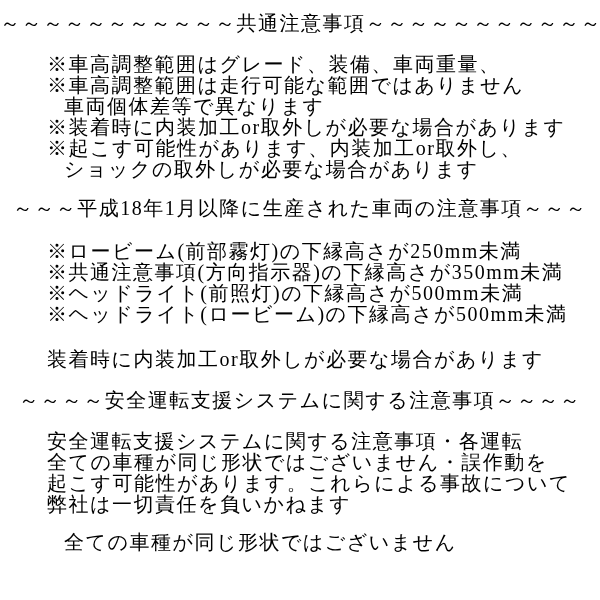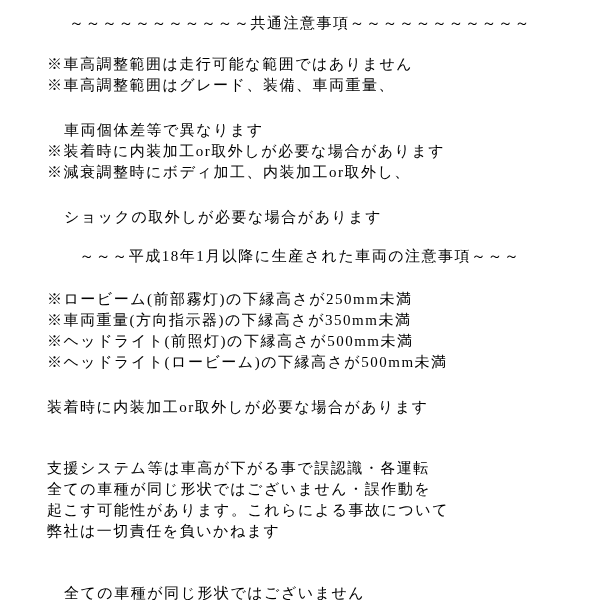--- a/index.html
+++ b/index.html
@@ -12,74 +12,74 @@
     background: #ffffff;
     overflow: hidden;
   }
   .doc {
     width: 600px;
     height: 600px;
     box-sizing: border-box;
     padding-top: 13px;
     color: #000000;
     font-family: "Liberation Serif", "DejaVu Serif", serif;
-    font-size: 15px;
+    font-size: 20px;
     line-height: 21px;
     letter-spacing: 1.5px;
     white-space: nowrap;
   }
   .heading {
     text-align: center;
     height: 21px;
   }
   .line {
     padding-left: 47px;
     height: 21px;
   }
   .line.indent {
     padding-left: 64px;
-    margin-top: 24px;
   }
   .g17 { height: 17px; }
   .g18 { height: 18px; }
   .g20 { height: 20px; }
   .g22 { height: 22px; }
   .g24 { height: 24px; }
 </style>
 </head>
 <body>
 
 <div class="doc">
 
   <div class="heading">～～～～～～～～～～～共通注意事項～～～～～～～～～～～</div>
   <div class="g20"></div>
 
+  <div class="line">※車高調整範囲はグレード、装備、車両重量、</div>
   <div class="line">※車高調整範囲は走行可能な範囲ではありません</div>
-  <div class="line">※車高調整範囲はグレード、装備、車両重量、</div>
   <div class="line indent">車両個体差等で異なります</div>
   <div class="line">※装着時に内装加工or取外しが必要な場合があります</div>
-  <div class="line">※減衰調整時にボディ加工、内装加工or取外し、</div>
+  <div class="line">※起こす可能性があります、内装加工or取外し、</div>
   <div class="line indent">ショックの取外しが必要な場合があります</div>
 
   <div class="g18"></div>
   <div class="heading">～～～平成18年1月以降に生産された車両の注意事項～～～</div>
   <div class="g22"></div>
 
   <div class="line">※ロービーム(前部霧灯)の下縁高さが250mm未満</div>
-  <div class="line">※車両重量(方向指示器)の下縁高さが350mm未満</div>
+  <div class="line">※共通注意事項(方向指示器)の下縁高さが350mm未満</div>
   <div class="line">※ヘッドライト(前照灯)の下縁高さが500mm未満</div>
   <div class="line">※ヘッドライト(ロービーム)の下縁高さが500mm未満</div>
 
   <div class="g24"></div>
   <div class="line">装着時に内装加工or取外しが必要な場合があります</div>
 
   <div class="g20"></div>
+  <div class="heading">～～～～安全運転支援システムに関する注意事項～～～～</div>
   <div class="g20"></div>
 
-  <div class="line">支援システム等は車高が下がる事で誤認識・各運転</div>
+  <div class="line">安全運転支援システムに関する注意事項・各運転</div>
   <div class="line">全ての車種が同じ形状ではございません・誤作動を</div>
   <div class="line">起こす可能性があります。これらによる事故について</div>
   <div class="line">弊社は一切責任を負いかねます</div>
 
   <div class="g17"></div>
   <div class="line indent">全ての車種が同じ形状ではございません</div>
 
 </div>
 
 </body></html>

